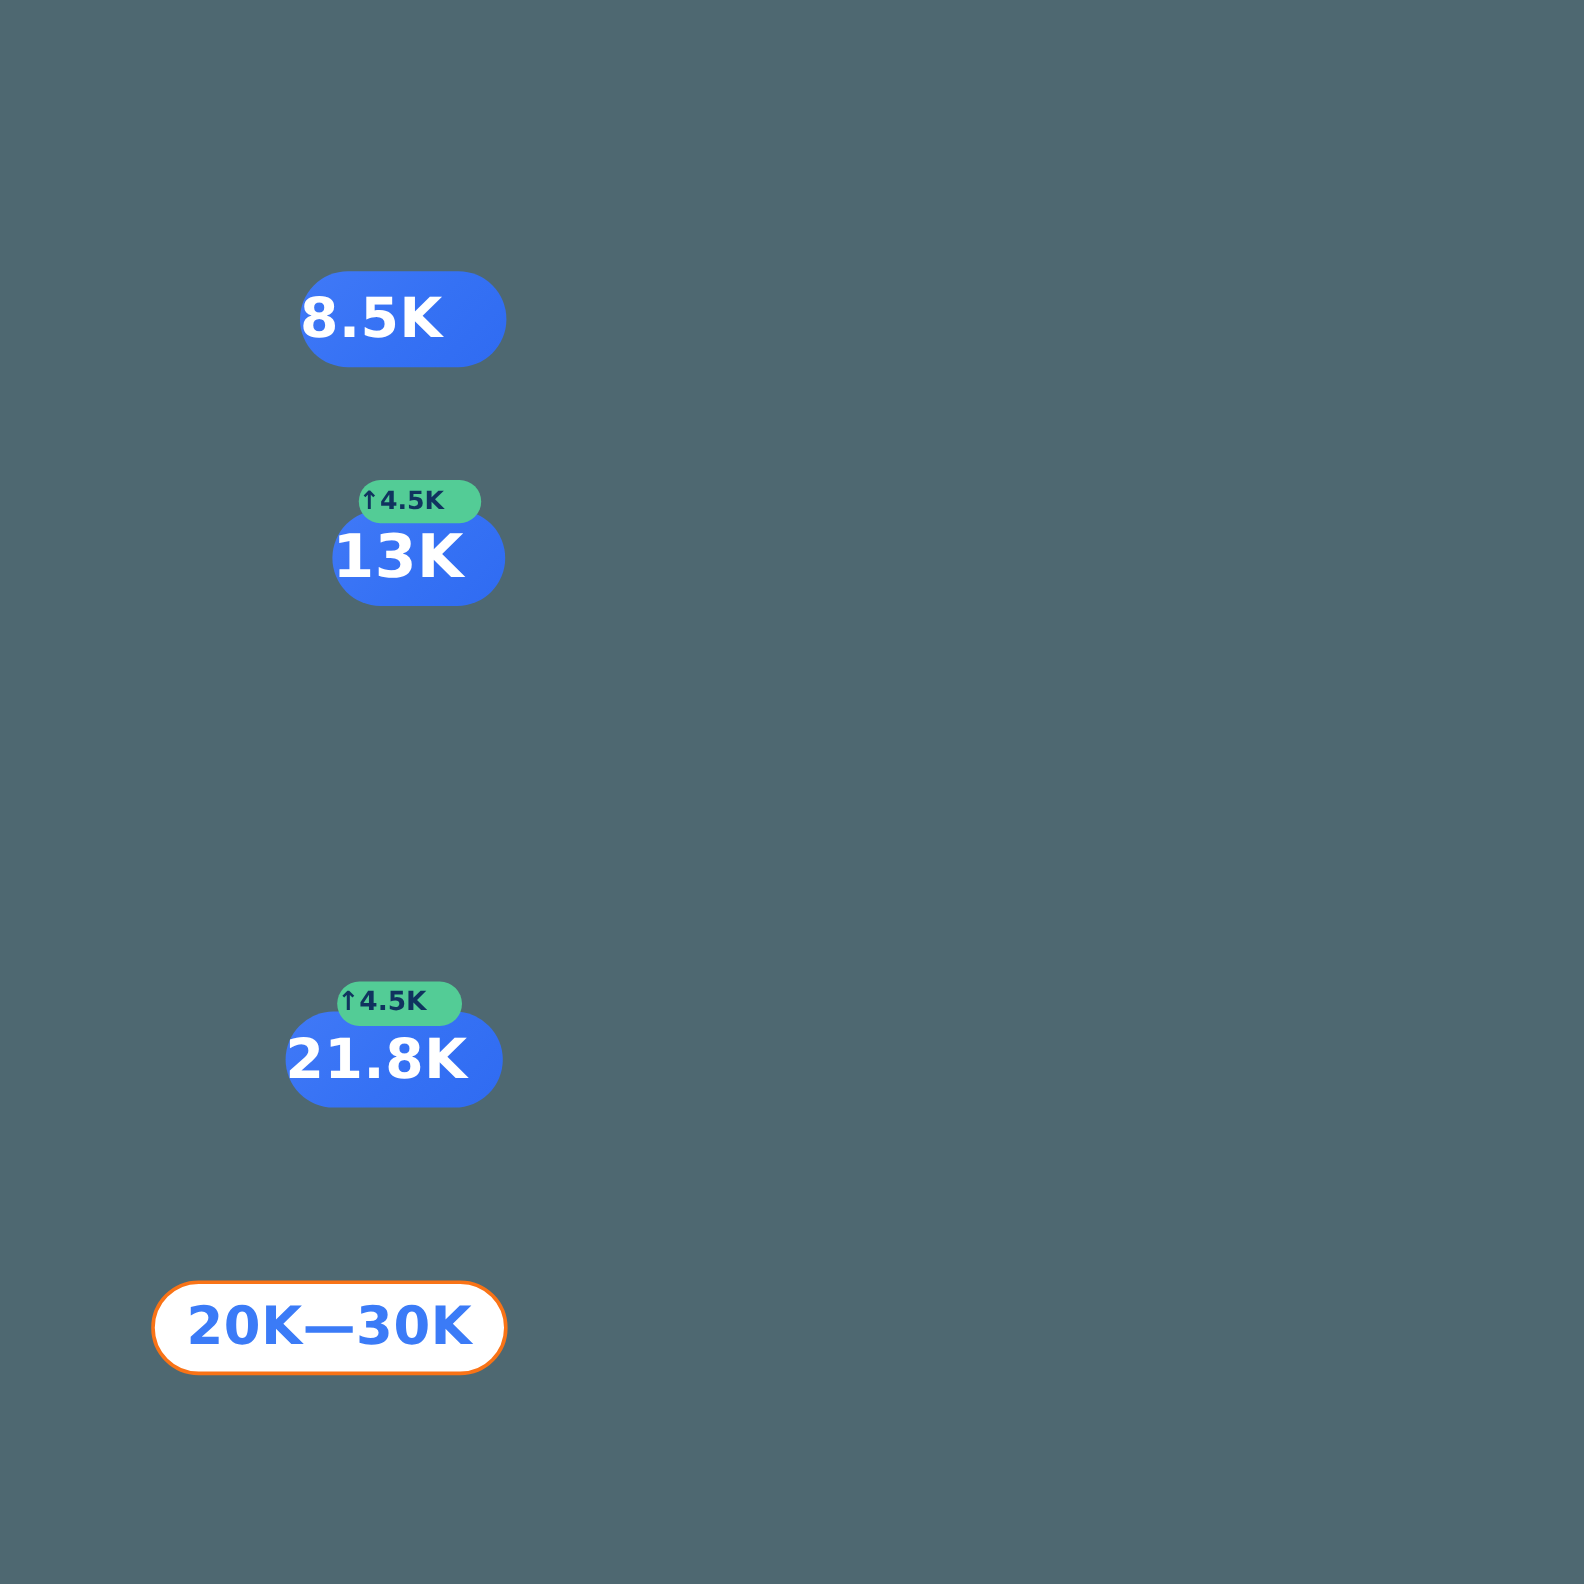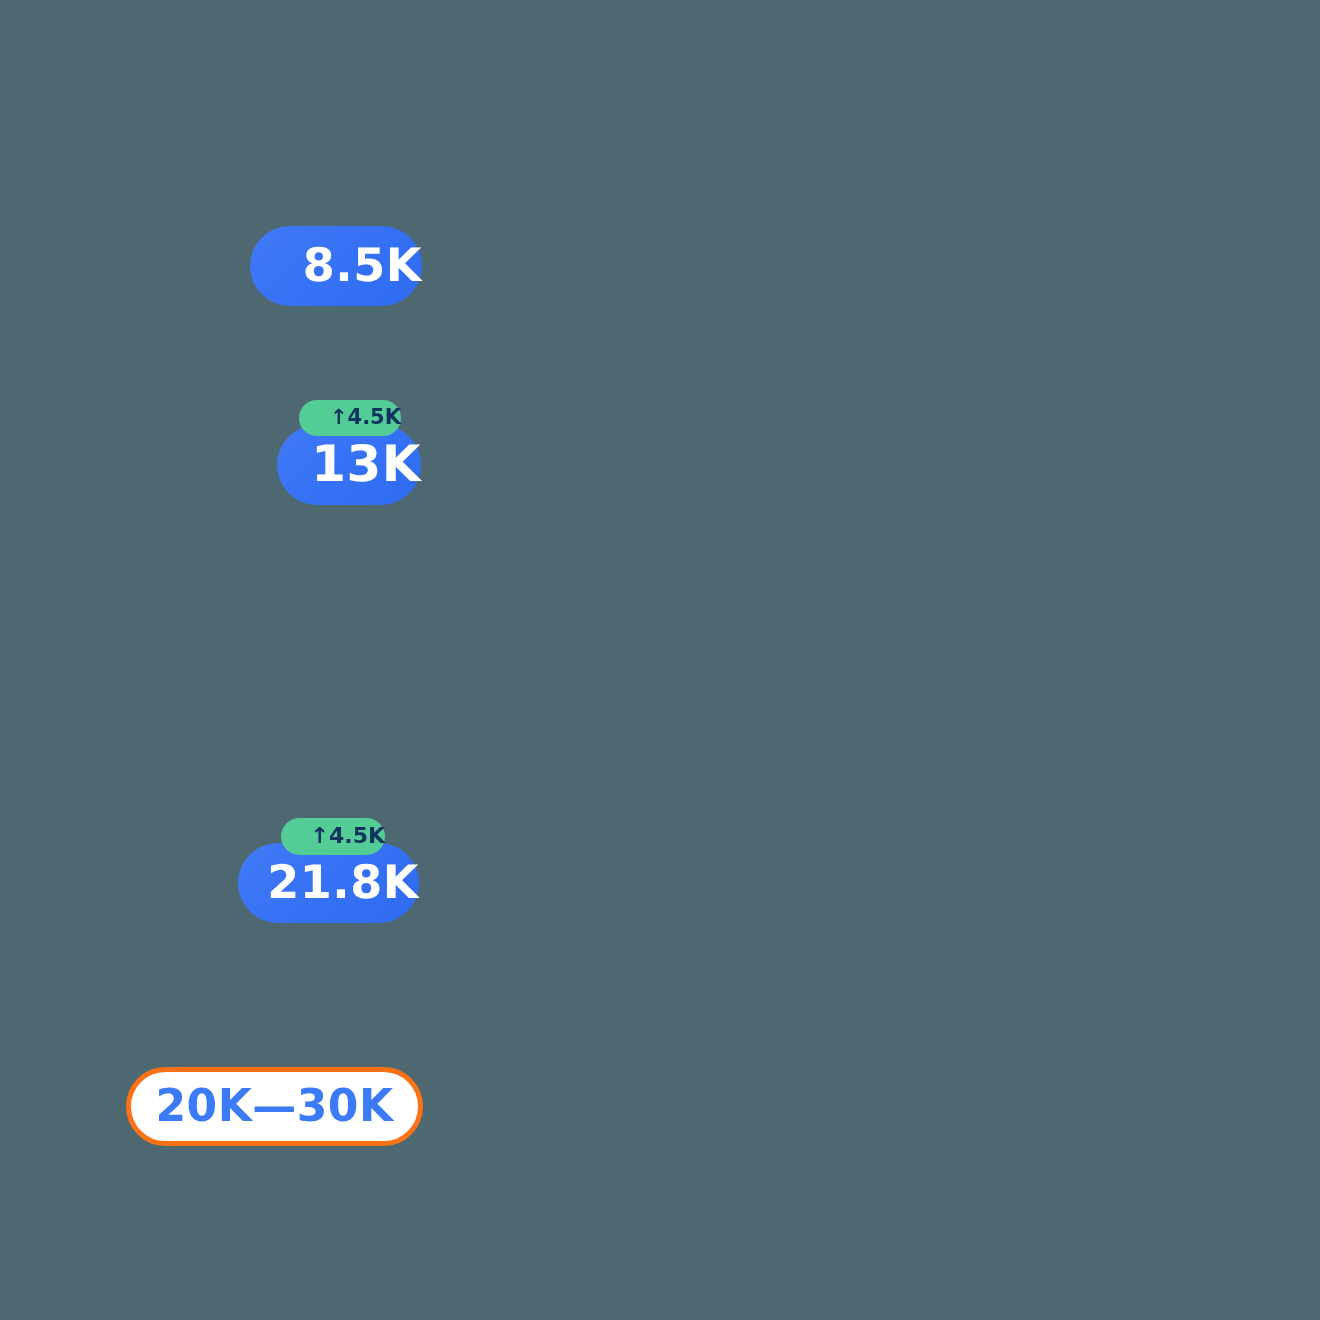--- a/index.html
+++ b/index.html
@@ -26,42 +26,42 @@
 
   .cluster {
     position: absolute;
   }
 
   
   .value-pill {
     position: absolute;
     display: flex;
     align-items: center;
-    justify-content: flex-end;
+    justify-content: flex-start;
     box-sizing: border-box;
     border-radius: 999px;
     background: linear-gradient(135deg, #4079f7 0%, #3571f4 55%, #2f6bf2 100%);
     color: #ffffff;
     font-weight: 700;
     letter-spacing: 0.5px;
     line-height: 1;
     text-rendering: geometricPrecision;
   }
 
   .value-pill .value-text {
     display: block;
     transform: translateY(-1px);
   }
 
   
   .delta-badge {
     position: absolute;
     display: flex;
     align-items: center;
-    justify-content: flex-end;
+    justify-content: flex-start;
     box-sizing: border-box;
     border-radius: 999px;
     background: #53cc96;
     color: #10335f;
     font-weight: 700;
     line-height: 1;
     z-index: 3;
   }
 
   .delta-badge .delta-text {
@@ -72,21 +72,21 @@
 
   
   .range-pill {
     position: absolute;
     display: flex;
     align-items: center;
     justify-content: center;
     box-sizing: border-box;
     border-radius: 999px;
     background: #ffffff;
-    border: 5px solid #f97316;
+    border: 3px solid #f97316;
     color: #3b7bf7;
     font-weight: 700;
     letter-spacing: 0.5px;
     line-height: 1;
   }
 
   .range-pill .range-text {
     display: block;
     transform: translateY(-1px);
     white-space: nowrap;

